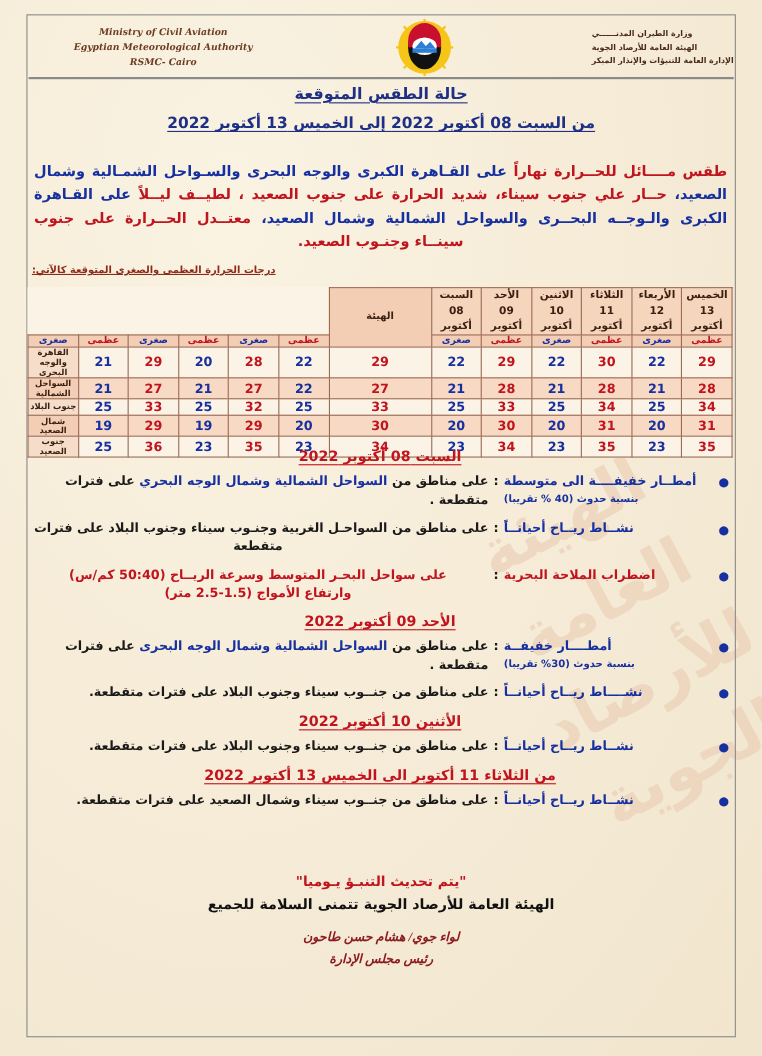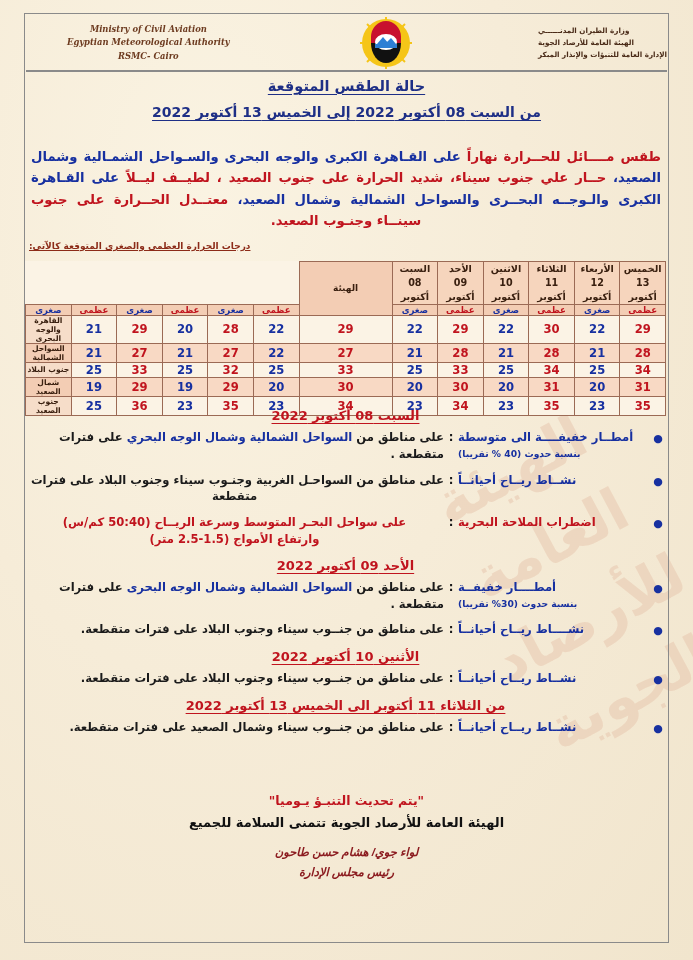--- a/index.html
+++ b/index.html
@@ -301,21 +301,21 @@
     position: absolute;
     top: 843px;
     right: 0;
     width: 693px;
     text-align: center;
     direction: rtl;
     color: #8c1c20;
     font-size: 11.5px;
     font-weight: bold;
     font-style: italic;
-    font-family: Liberation Sans, sans-serif;
+    font-family: Liberation Serif, serif;
     line-height: 1.7;
   }
   .sign div { display: block; }
 </style>
 </head>
 <body>
 
 <div id="page">
 
   <div class="watermark">الهيئة

